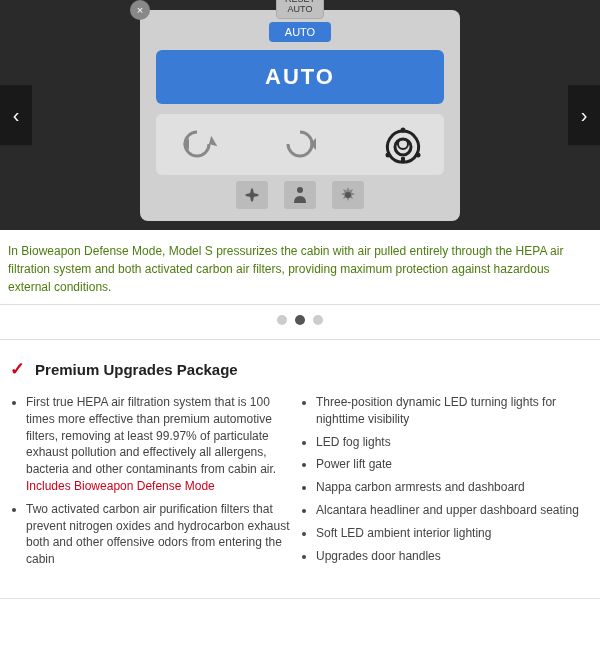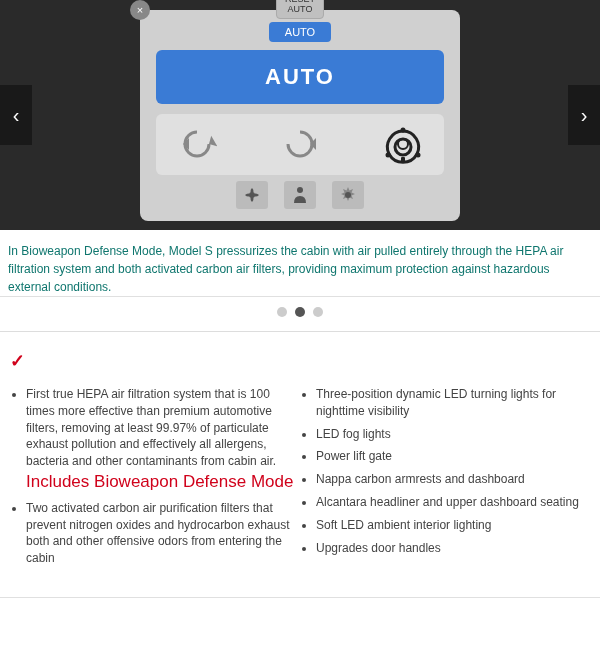--- a/index.html
+++ b/index.html
@@ -152,23 +152,23 @@
       background: #bbb;
       border-radius: 3px;
       display: flex;
       align-items: center;
       justify-content: center;
       font-size: 10px;
     }
 
     
     .description-section {
-      padding: 12px 8px 0 8px;
+      padding: 12px 8px 8px 8px;
       font-size: 12px;
-      color: #0f766e;
+      color: #4d7c0f;
       line-height: 1.5;
       border-bottom: 1px solid #e0e0e0;
     }
 
     
     .pagination-dots {
       display: flex;
       justify-content: center;
       gap: 8px;
       padding: 10px 0;
@@ -231,21 +231,21 @@
     .features-col ul li {
       font-size: 12px;
       color: #444;
       margin-bottom: 6px;
       line-height: 1.4;
     }
 
     .bioweapon-link {
       color: #d0021b;
       text-decoration: none;
-      font-size: 17px;
+      font-size: 12px;
       margin-top: 12px;
     }
 
     .bottom-divider {
       height: 1px;
       background: #e0e0e0;
       margin-top: 10px;
     }
   </style>
 </head>
@@ -361,20 +361,21 @@
   <div class="dot"></div>
   <div class="dot active"></div>
   <div class="dot"></div>
 </div>
 
 <div class="divider"></div>
 
 <div class="package-section">
   <div class="package-header">
     <span class="check-icon">✓</span>
+    <span class="package-title">Premium Upgrades Package</span>
   </div>
 
   <div class="features-columns">
 
     <div class="features-col">
       <ul>
         <li>
           <span>First true HEPA air filtration system that is 100 times more effective than premium automotive filters, removing at least 99.97% of particulate exhaust pollution and effectively all allergens, bacteria and other contaminants from cabin air.</span>
           <br>
           <a href="#" class="bioweapon-link">Includes Bioweapon Defense Mode</a>

